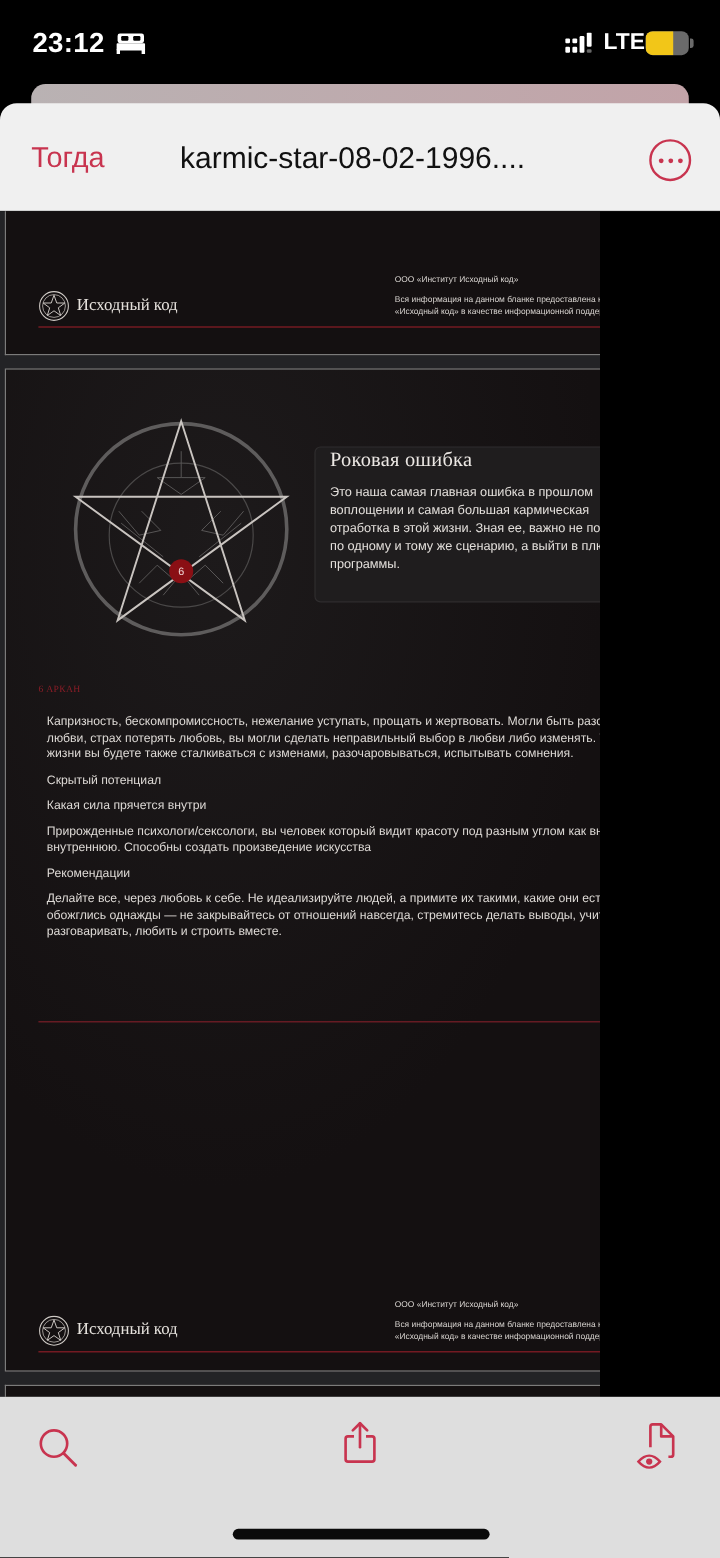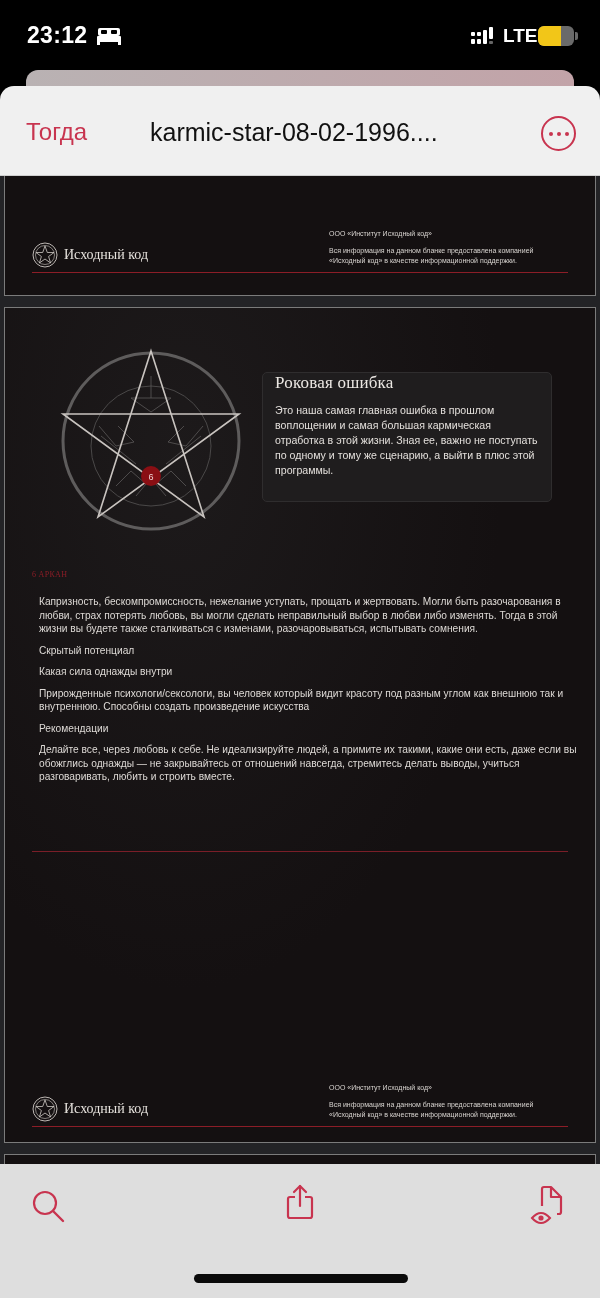--- a/index.html
+++ b/index.html
@@ -21,21 +21,21 @@
   .sheet-behind { position: absolute; left: 26px; top: 70px; width: 548px; height: 30px; border-radius: 12px 12px 0 0; background: linear-gradient(90deg, #b9b2b3, #c2a3a8); }
 
   
   .nav-bar { position: absolute; left: 0; top: 86px; width: 600px; height: 90px; background: #f0f0f0; border-radius: 14px 14px 0 0; border-bottom: 1px solid #cfcfcf; }
   .done-button { position: absolute; left: 26px; top: 32px; font-size: 24px; color: #c8344f; background: none; border: none; font-family: "Liberation Sans", sans-serif; }
   .nav-title { position: absolute; left: 150px; top: 32px; font-size: 25px; color: #111; font-weight: 500; }
   .more-button { position: absolute; left: 541px; top: 30px; width: 35px; height: 35px; border-radius: 50%; border: 2px solid #c8344f; background: none; display: flex; align-items: center; justify-content: center; }
   .more-button span { display: block; width: 4px; height: 4px; border-radius: 50%; background: #c8344f; margin: 0 2px; }
 
   
-  .doc-area { position: absolute; left: 0; top: 176px; width: 600px; height: 988px; background: #232326; overflow: hidden; }
+  .doc-area { position: absolute; left: 0; top: 176px; width: 500px; height: 988px; background: #232326; overflow: hidden; }
   .page { position: absolute; left: 4px; width: 592px; background: #141011; border-left: 1px solid #7b7b7b; border-right: 1px solid #7b7b7b; }
   .page1 { top: -10px; height: 130px; border-bottom: 1px solid #7b7b7b; }
   .page2 { top: 131px; height: 836px; border-top: 1px solid #7b7b7b; border-bottom: 1px solid #7b7b7b;
            background: radial-gradient(ellipse at 30% 18%, #1d1a1b 0%, #141011 55%), #141011; }
   .page3 { top: 978px; height: 40px; border-top: 1px solid #7b7b7b; }
 
   .footer { position: absolute; left: 27px; right: 27px; }
   .footer-logo { position: absolute; left: 0; top: 0; display: flex; align-items: center; }
   .logo-mark { width: 26px; height: 26px; }
   .logo-text { margin-left: 6px; font-family: "Liberation Serif", serif; color: #e6e2dd; font-size: 14px; }
@@ -144,21 +144,21 @@
     <div class="card">
       <div class="card-title">Роковая ошибка</div>
       <div class="card-body">Это наша самая главная ошибка в прошлом воплощении и самая большая кармическая отработка в этой жизни. Зная ее, важно не поступать по одному и тому же сценарию, а выйти в плюс этой программы.</div>
     </div>
 
     <div class="arcana-label">6 АРКАН</div>
 
     <div class="content">
       <p>Капризность, бескомпромиссность, нежелание уступать, прощать и жертвовать. Могли быть разочарования в любви, страх потерять любовь, вы могли сделать неправильный выбор в любви либо изменять. Тогда в этой жизни вы будете также сталкиваться с изменами, разочаровываться, испытывать сомнения.</p>
       <p>Скрытый потенциал</p>
-      <p>Какая сила однажды внутри</p>
+      <p>Какая сила прячется внутри</p>
       <p>Прирожденные психологи/сексологи, вы человек который видит красоту под разным углом как внешнюю так и внутреннюю. Способны создать произведение искусства</p>
       <p>Рекомендации</p>
       <p>Делайте все, через любовь к себе. Не идеализируйте людей, а примите их такими, какие они есть, даже если вы обожглись однажды — не закрывайтесь от отношений навсегда, стремитесь делать выводы, учиться разговаривать, любить и строить вместе.</p>
     </div>
     <div class="content-line"></div>
 
     <div class="footer" style="top:788px;">
       <div class="footer-logo">
         <svg class="logo-mark" viewBox="0 0 26 26">
           <circle cx="13" cy="13" r="12" fill="none" stroke="#cfcac5" stroke-width="0.9"></circle>

